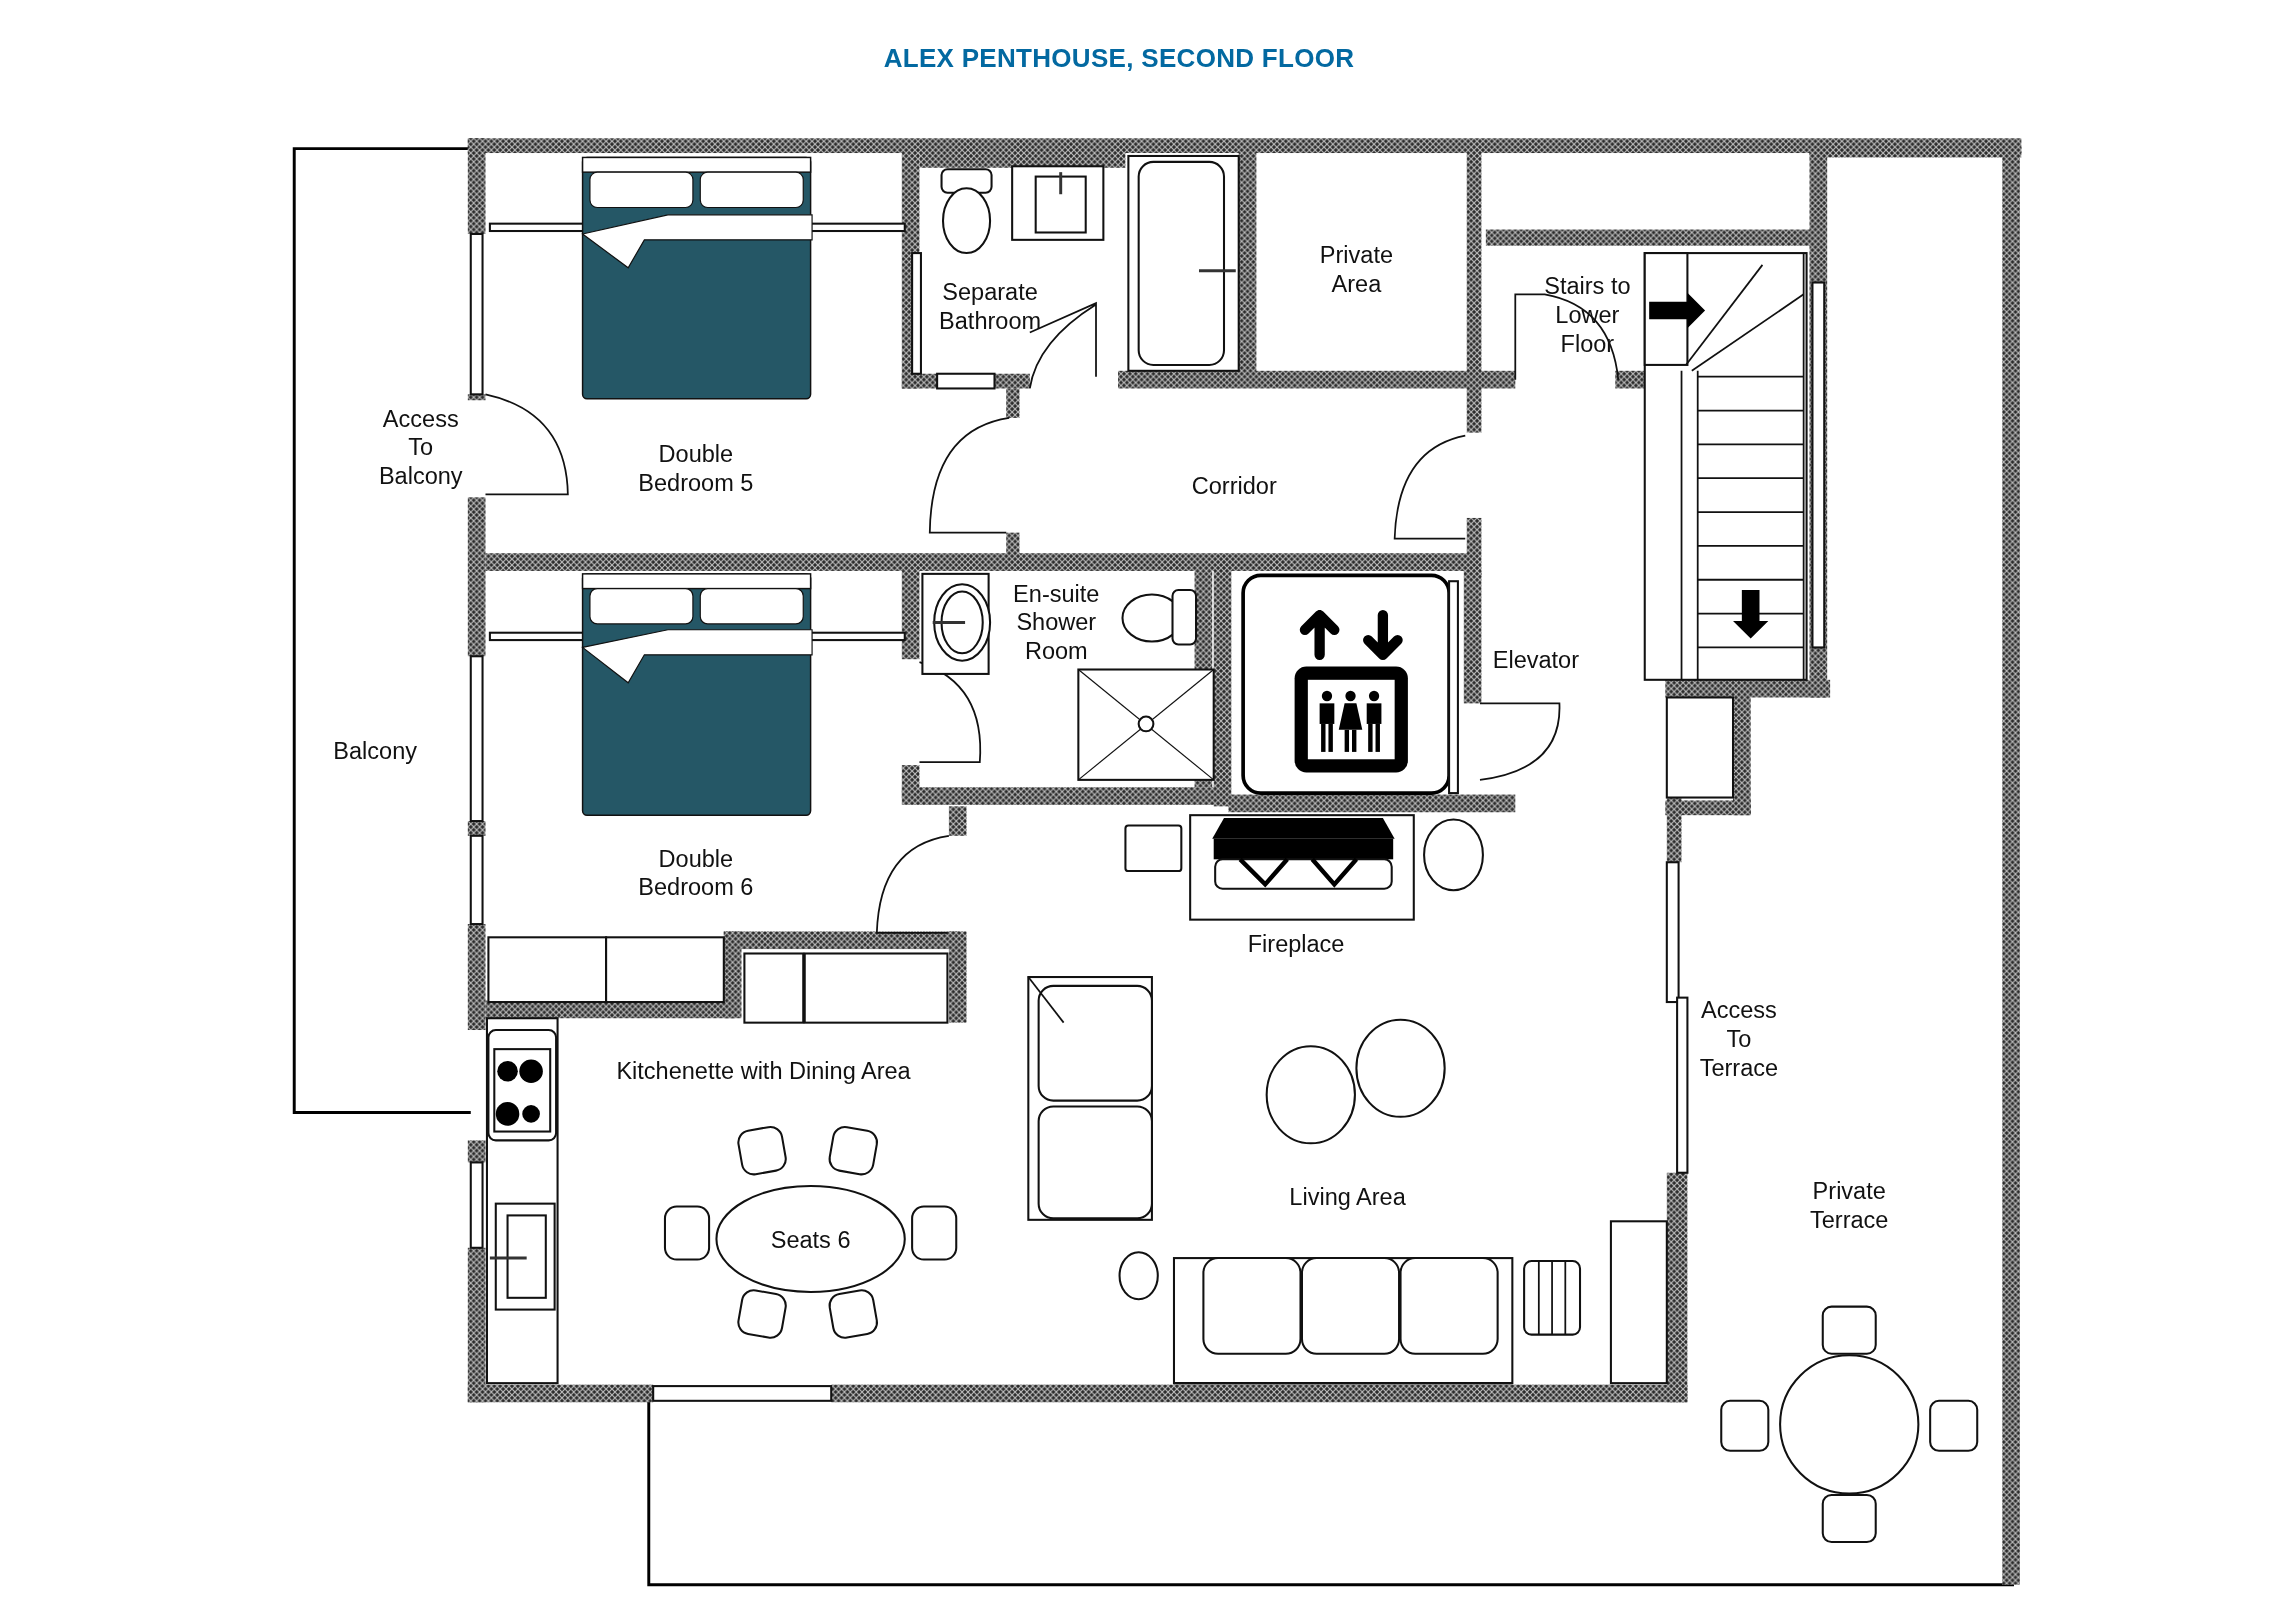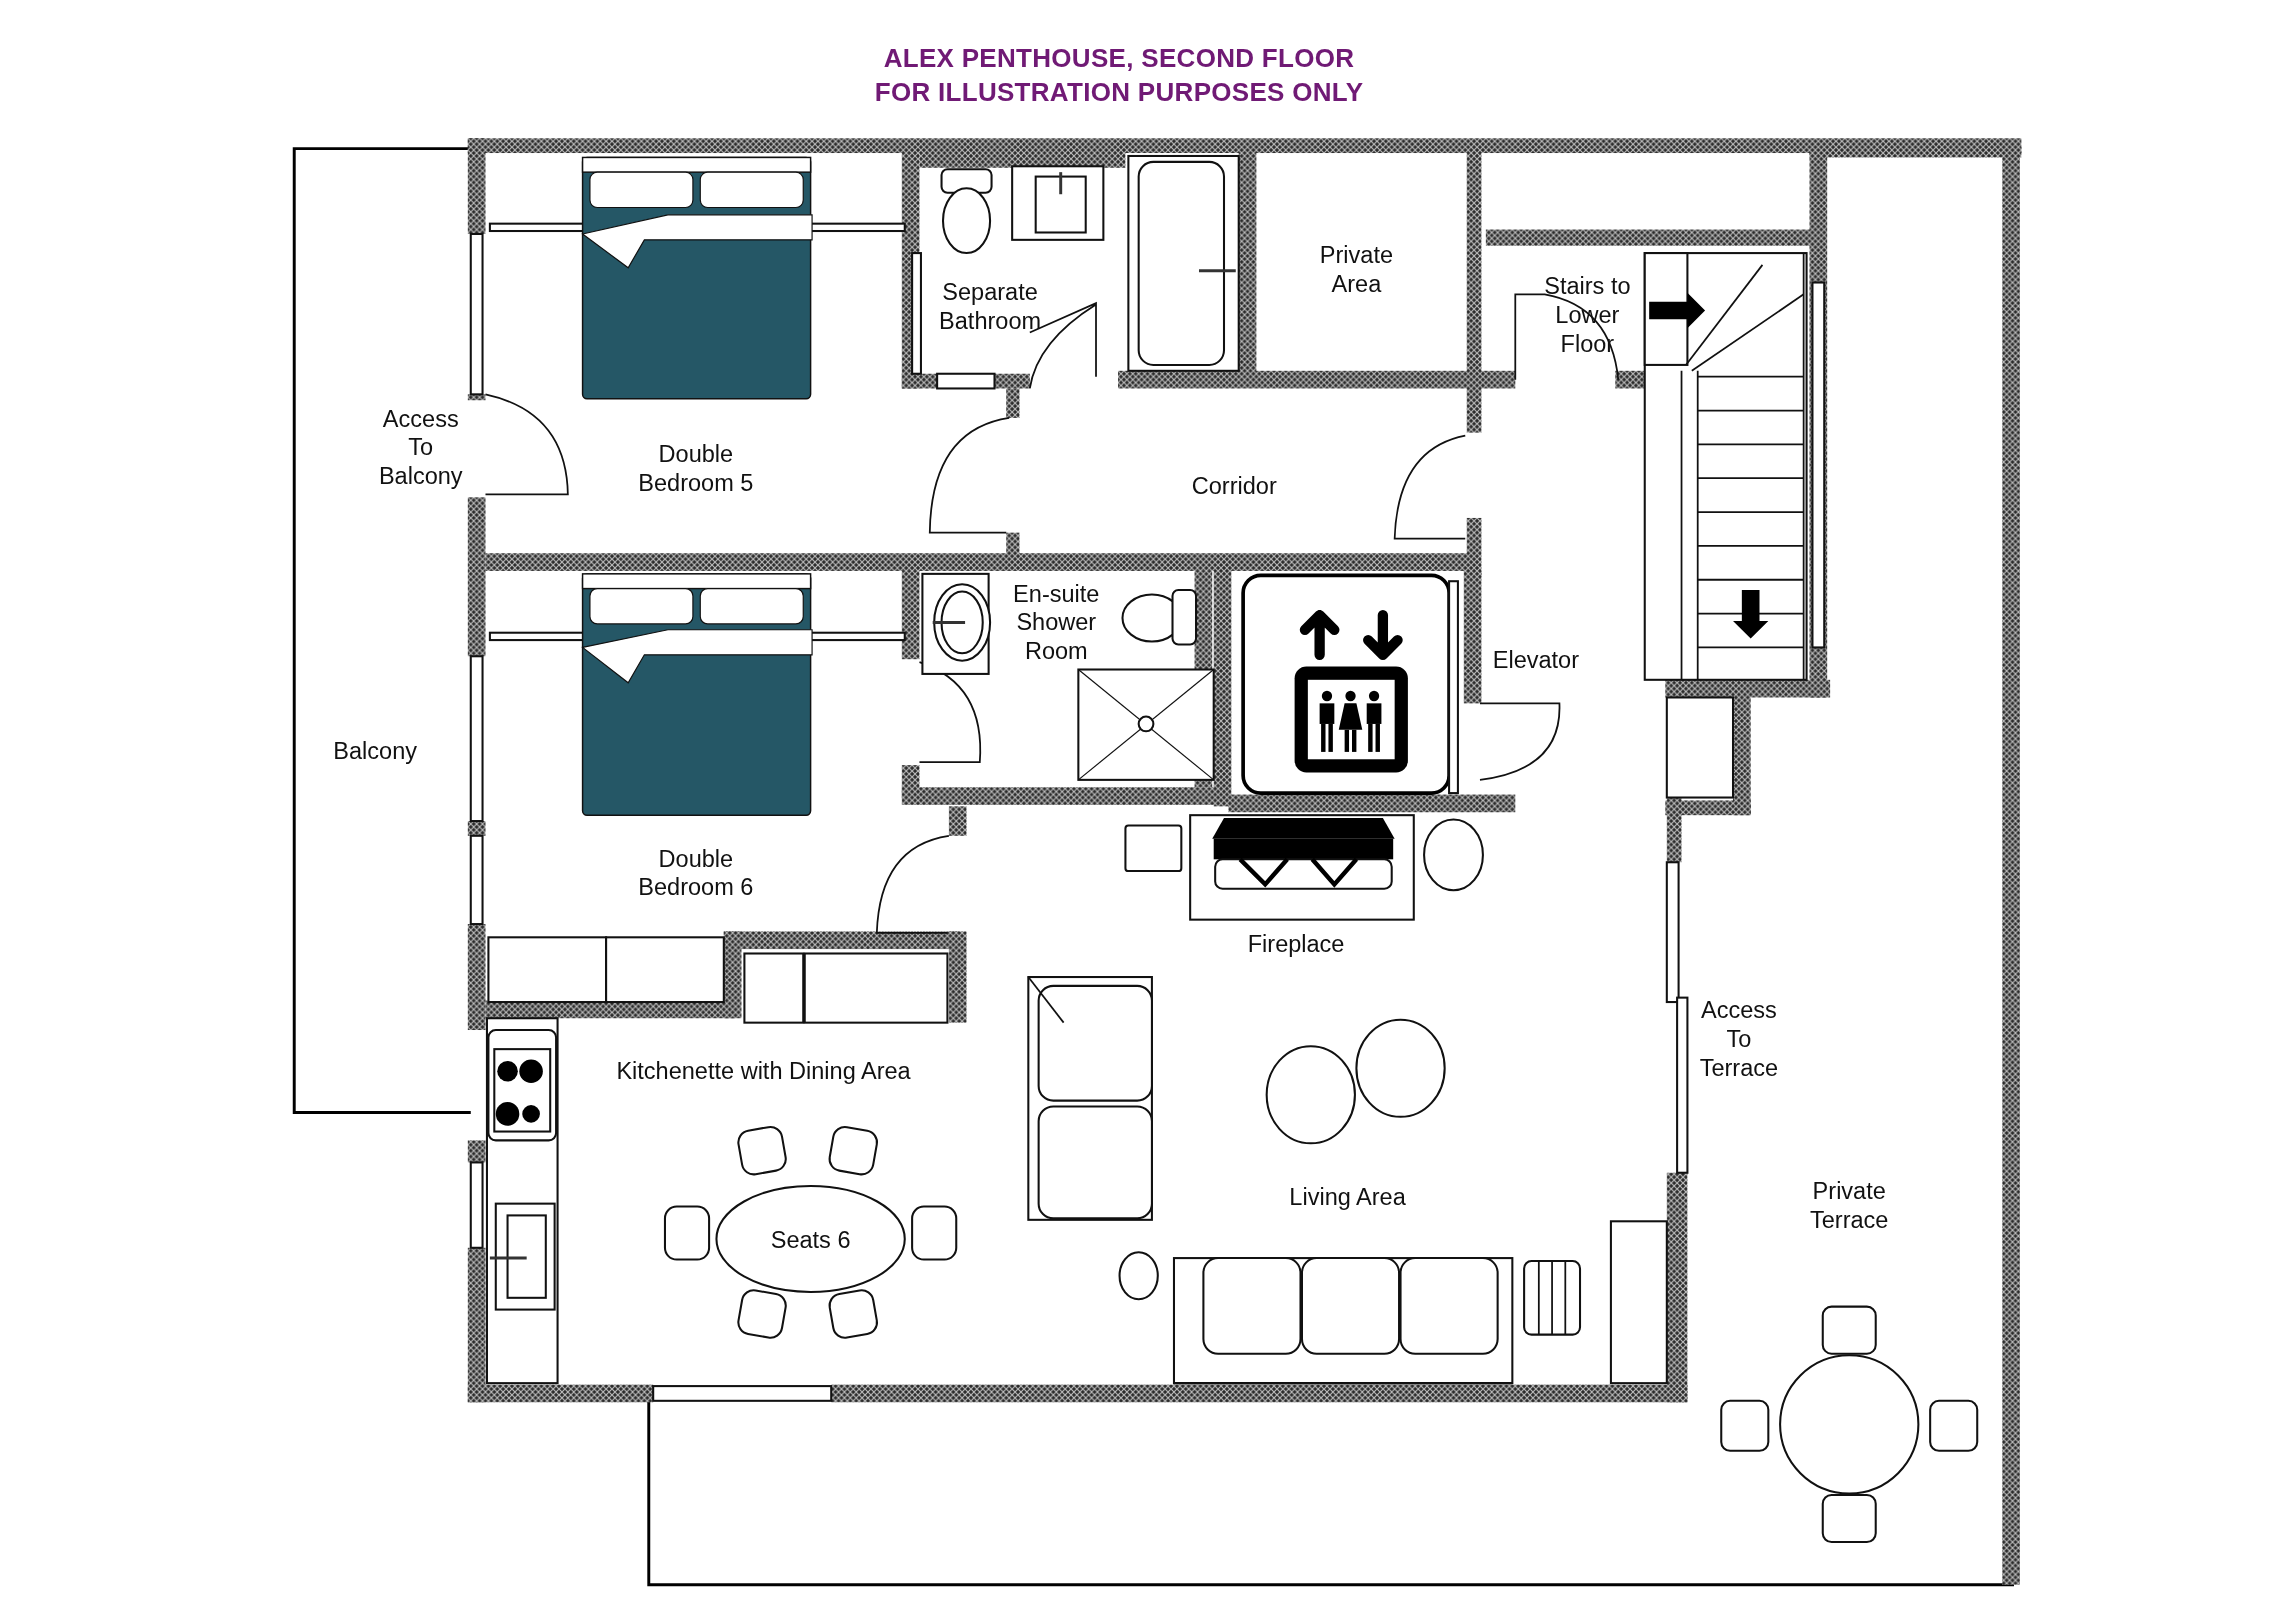--- a/index.html
+++ b/index.html
@@ -1,31 +1,30 @@
 <!DOCTYPE html>
 <html style="font-size:10.5px"><head>
 <meta charset="utf-8">
 <style>
   html, body { margin: 0; padding: 0; background: #ffffff; }
   body { width: 2295px; height: 1623px; overflow: hidden; position: relative; font-family: "Liberation Sans", "DejaVu Sans", sans-serif; }
   #plan { position: absolute; left: 0; top: 0; width: 2295px; height: 1623px; }
   .title-block { position: absolute; left: 0; top: 41px; width: 2238px; text-align: center; }
-  .title-line { display: block; font-family: "Liberation Sans", "DejaVu Sans", sans-serif; font-weight: bold; font-size: 26px; line-height: 34px; color: #701a75; letter-spacing: 0.3px; }
+  .title-line { display: block; font-family: "Liberation Sans", "DejaVu Sans", sans-serif; font-weight: bold; font-size: 26px; line-height: 34px; color: #0369a1; letter-spacing: 0.3px; }
   .room-label { font-family: "Liberation Sans", "DejaVu Sans", sans-serif; font-size: 16px; fill: #111; text-anchor: middle; }
   .thin { fill: none; stroke: #111; stroke-width: 1.2; }
   .med { fill: #fff; stroke: #111; stroke-width: 1.4; }
   .outline { fill: none; stroke: #000; stroke-width: 2; }
   .solid { fill: #000; }
 </style>
 </head>
 <body>
 
 <div class="title-block">
   <span class="title-line">ALEX PENTHOUSE, SECOND FLOOR</span>
-  <span class="title-line">FOR ILLUSTRATION PURPOSES ONLY</span>
 </div>
 
 <svg id="plan" viewBox="0 0 1560 1103" preserveAspectRatio="none" xmlns="http://www.w3.org/2000/svg">
   <defs>
     <pattern id="hatch" width="4" height="4" patternUnits="userSpaceOnUse">
       <rect width="4" height="4" fill="#2b2b2b"></rect>
       <path d="M0 0 L4 4 M4 0 L0 4" stroke="#bdbdbd" stroke-width="0.8"></path>
     </pattern>
   </defs>
 

